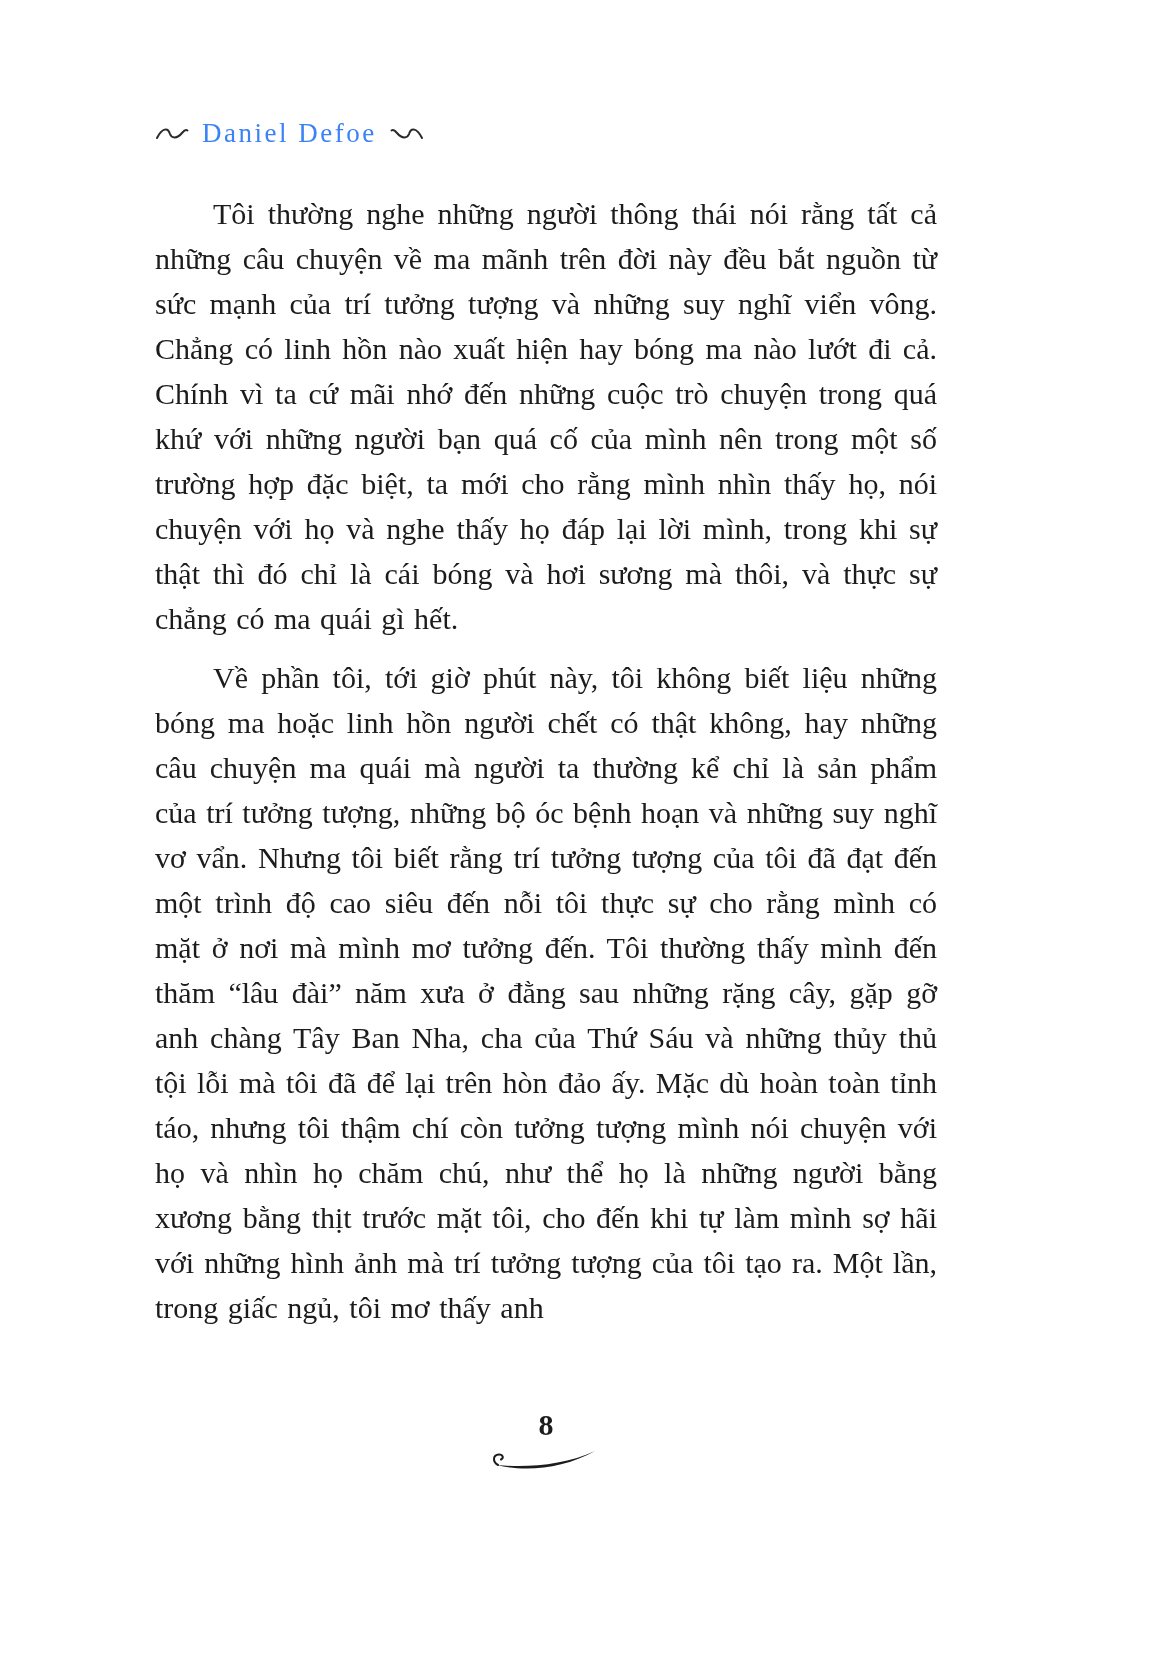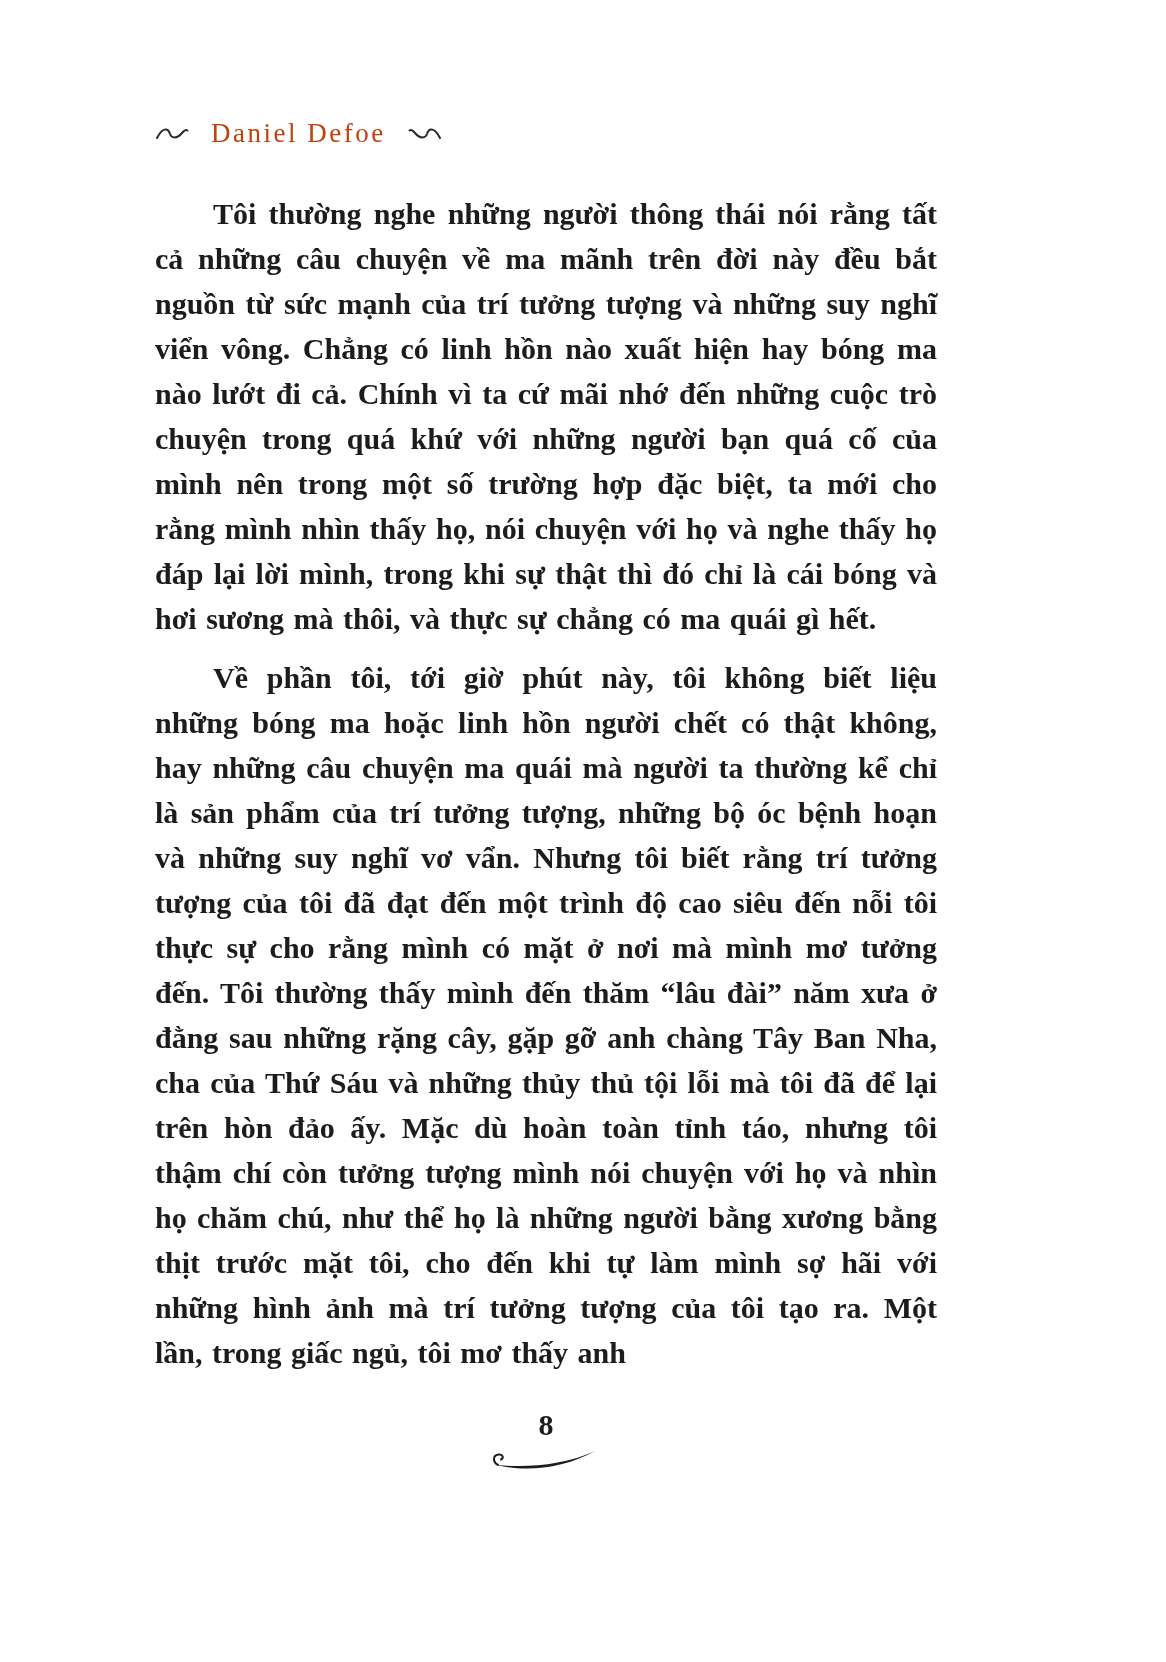--- a/index.html
+++ b/index.html
@@ -19,45 +19,44 @@
   }
   .content {
     position: absolute;
     left: 155px;
     top: 118px;
     width: 782px;
   }
   .author-header {
     display: flex;
     align-items: center;
-    gap: 22px;
+    gap: 13px;
     font-size: 27px;
     letter-spacing: 2.5px;
-    color: #c2410c;
+    color: #3b82f6;
     margin-bottom: 42px;
   }
   .flourish {
     display: inline-flex;
     align-items: center;
   }
   .flourish svg {
     display: block;
   }
   .flourish.mirrored svg {
     transform: scaleX(-1);
   }
   .body-paragraph {
     font-size: 30px;
     line-height: 45px;
     text-align: justify;
     text-indent: 58px;
     margin: 0 0 14px 0;
     color: #1c1c1c;
     word-spacing: 2px;
-    font-weight: bold;
   }
   .footer {
     position: absolute;
     left: 155px;
     top: 1408px;
     width: 782px;
     text-align: center;
   }
   .page-number {
     font-size: 30px;

